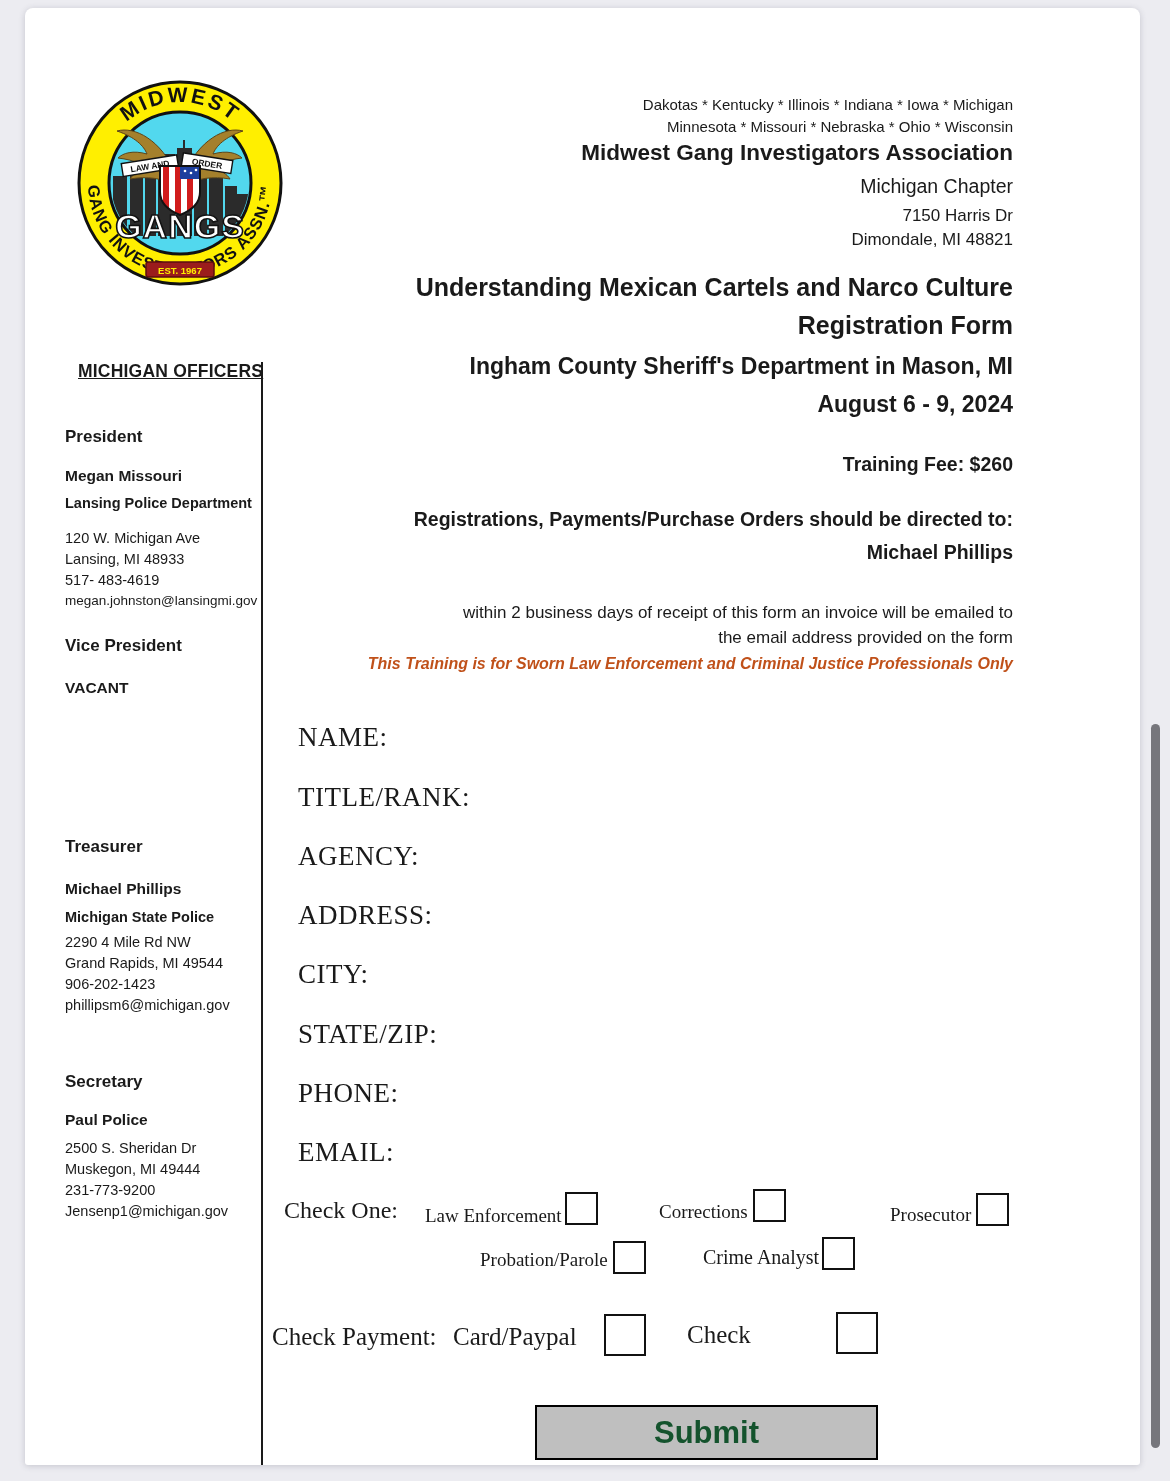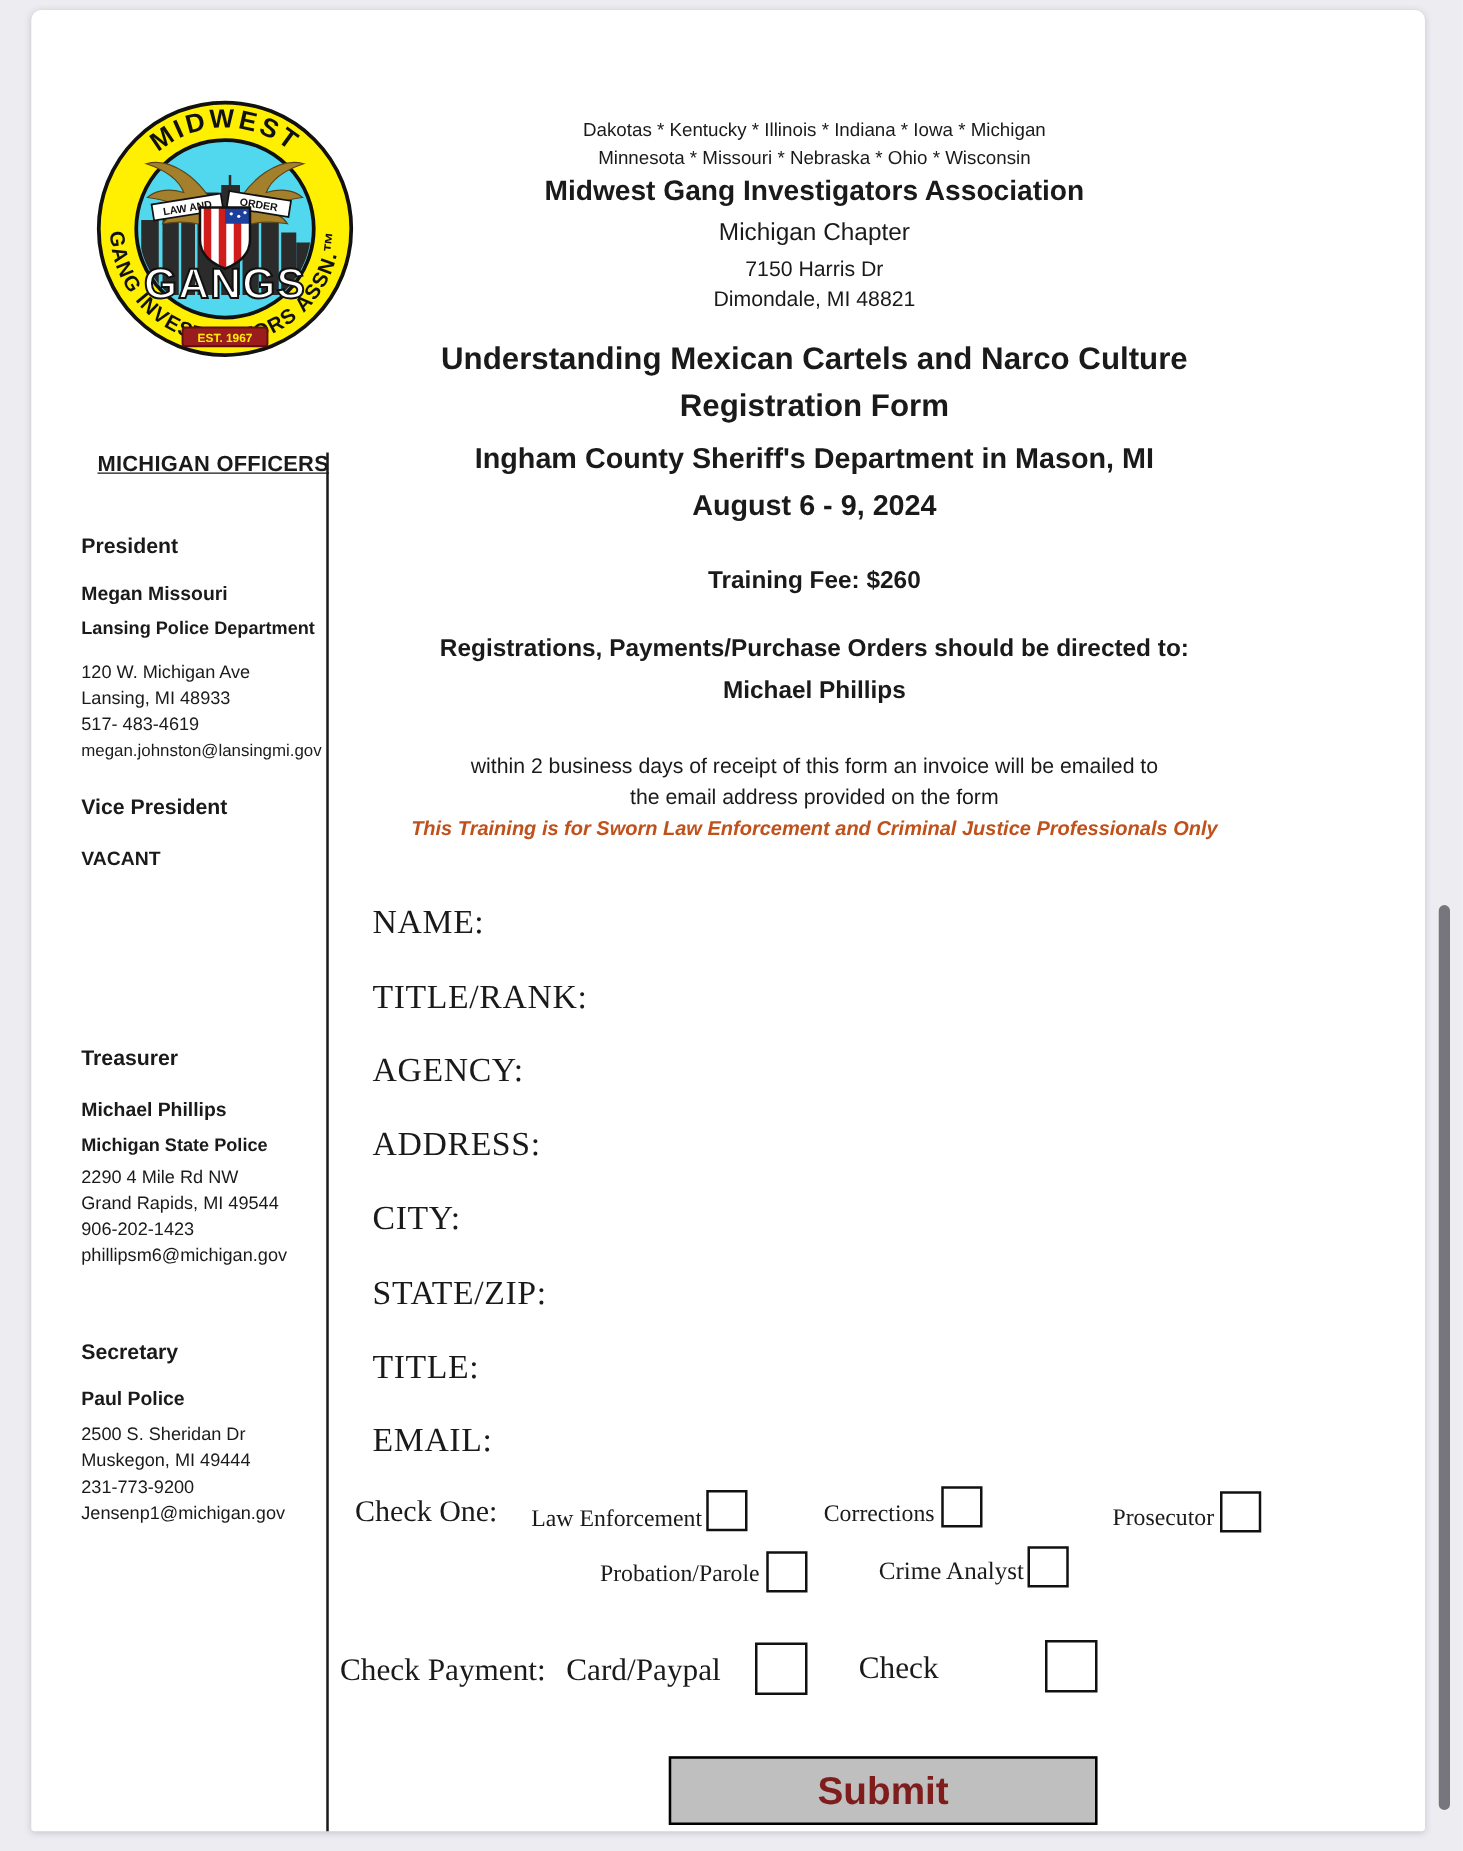--- a/index.html
+++ b/index.html
@@ -2,21 +2,21 @@
 <html><head>
 <meta charset="utf-8">
 <style>
   html,body{margin:0;padding:0;background:#ececf1;}
   body{width:1170px;height:1481px;position:relative;font-family:"Liberation Sans",sans-serif;color:#1a1a1a;overflow:hidden;}
   .stage{position:absolute;inset:0;background:#ececf1;}
   .page{position:absolute;left:25px;top:8px;width:1115px;height:1457px;background:#ffffff;
         border-radius:8px 8px 3px 3px;box-shadow:0 1px 6px rgba(60,60,80,.22);}
   
   .hwrap{position:absolute;left:265px;top:0;width:740px;height:100%;}
-  .hl{position:absolute;left:0;right:17px;text-align:center;white-space:nowrap;}
+  .hl{position:absolute;left:0;right:17px;text-align:right;white-space:nowrap;}
   .f-states{font-size:15px;}
   .f-org{font-size:22.5px;font-weight:bold;}
   .f-chapter{font-size:19.5px;}
   .f-addr{font-size:17px;}
   .f-title{font-size:25px;font-weight:bold;font-stretch:condensed;}
   .f-loc{font-size:23px;font-weight:bold;font-stretch:condensed;}
   .f-fee{font-size:19.5px;font-weight:bold;font-stretch:condensed;}
   .f-dir{font-size:19.5px;font-weight:bold;font-stretch:condensed;}
   .f-contactinfo{font-size:20.5px;font-weight:bold;font-stretch:condensed;}
   .f-note{font-size:17px;}
@@ -30,21 +30,21 @@
   .sb-line{font-size:14.5px;}
   .divider{position:absolute;left:236px;top:354px;width:2px;height:1103px;background:#1a1a1a;}
   
   .serif{font-family:"Liberation Serif",serif;}
   .field{position:absolute;left:273px;font-size:27px;letter-spacing:.5px;white-space:nowrap;}
   .opt{position:absolute;white-space:nowrap;}
   .cb{position:absolute;width:33px;height:33px;background:#fff;border:2.5px solid #111;box-sizing:border-box;}
   .cb-lg{width:42px;height:42px;}
   .submit{position:absolute;left:510px;top:1397px;width:343px;height:55px;background:#bfbfbf;
           border:2.5px solid #000;box-sizing:border-box;display:flex;align-items:center;justify-content:center;
-          font-size:31px;font-weight:bold;color:#7f1d1d;cursor:pointer;}
+          font-size:31px;font-weight:bold;color:#14532d;cursor:pointer;}
   
   .scroll-thumb{position:absolute;left:1151px;top:724px;width:9px;height:724px;border-radius:5px;background:#76767c;}
   .logo{position:absolute;left:50px;top:70px;width:210px;height:210px;}
 </style>
 </head>
 <body>
 
 <div class="stage">
   <div class="page">
 
@@ -168,21 +168,21 @@
     <div class="sb sb-line" style="left:40px;top:1153px">Muskegon, MI 49444</div>
     <div class="sb sb-line" style="left:40px;top:1174px">231-773-9200</div>
     <div class="sb sb-line" style="left:40px;top:1195px">Jensenp1@michigan.gov</div>
 
     <div class="field serif" style="top:714px">NAME:</div>
     <div class="field serif" style="top:774px">TITLE/RANK:</div>
     <div class="field serif" style="top:833px">AGENCY:</div>
     <div class="field serif" style="top:892px">ADDRESS:</div>
     <div class="field serif" style="top:951px">CITY:</div>
     <div class="field serif" style="top:1011px">STATE/ZIP:</div>
-    <div class="field serif" style="top:1070px">TITLE:</div>
+    <div class="field serif" style="top:1070px">PHONE:</div>
     <div class="field serif" style="top:1129px">EMAIL:</div>
 
     <div class="opt serif" style="left:259px;top:1189px;font-size:24px">Check One:</div>
     <div class="opt serif" style="left:400px;top:1197px;font-size:19px">Law Enforcement</div>
     <div class="cb" style="left:540px;top:1184px"></div>
     <div class="opt serif" style="left:634px;top:1193px;font-size:19px">Corrections</div>
     <div class="cb" style="left:728px;top:1181px"></div>
     <div class="opt serif" style="left:865px;top:1196px;font-size:19px">Prosecutor</div>
     <div class="cb" style="left:951px;top:1185px"></div>
 

